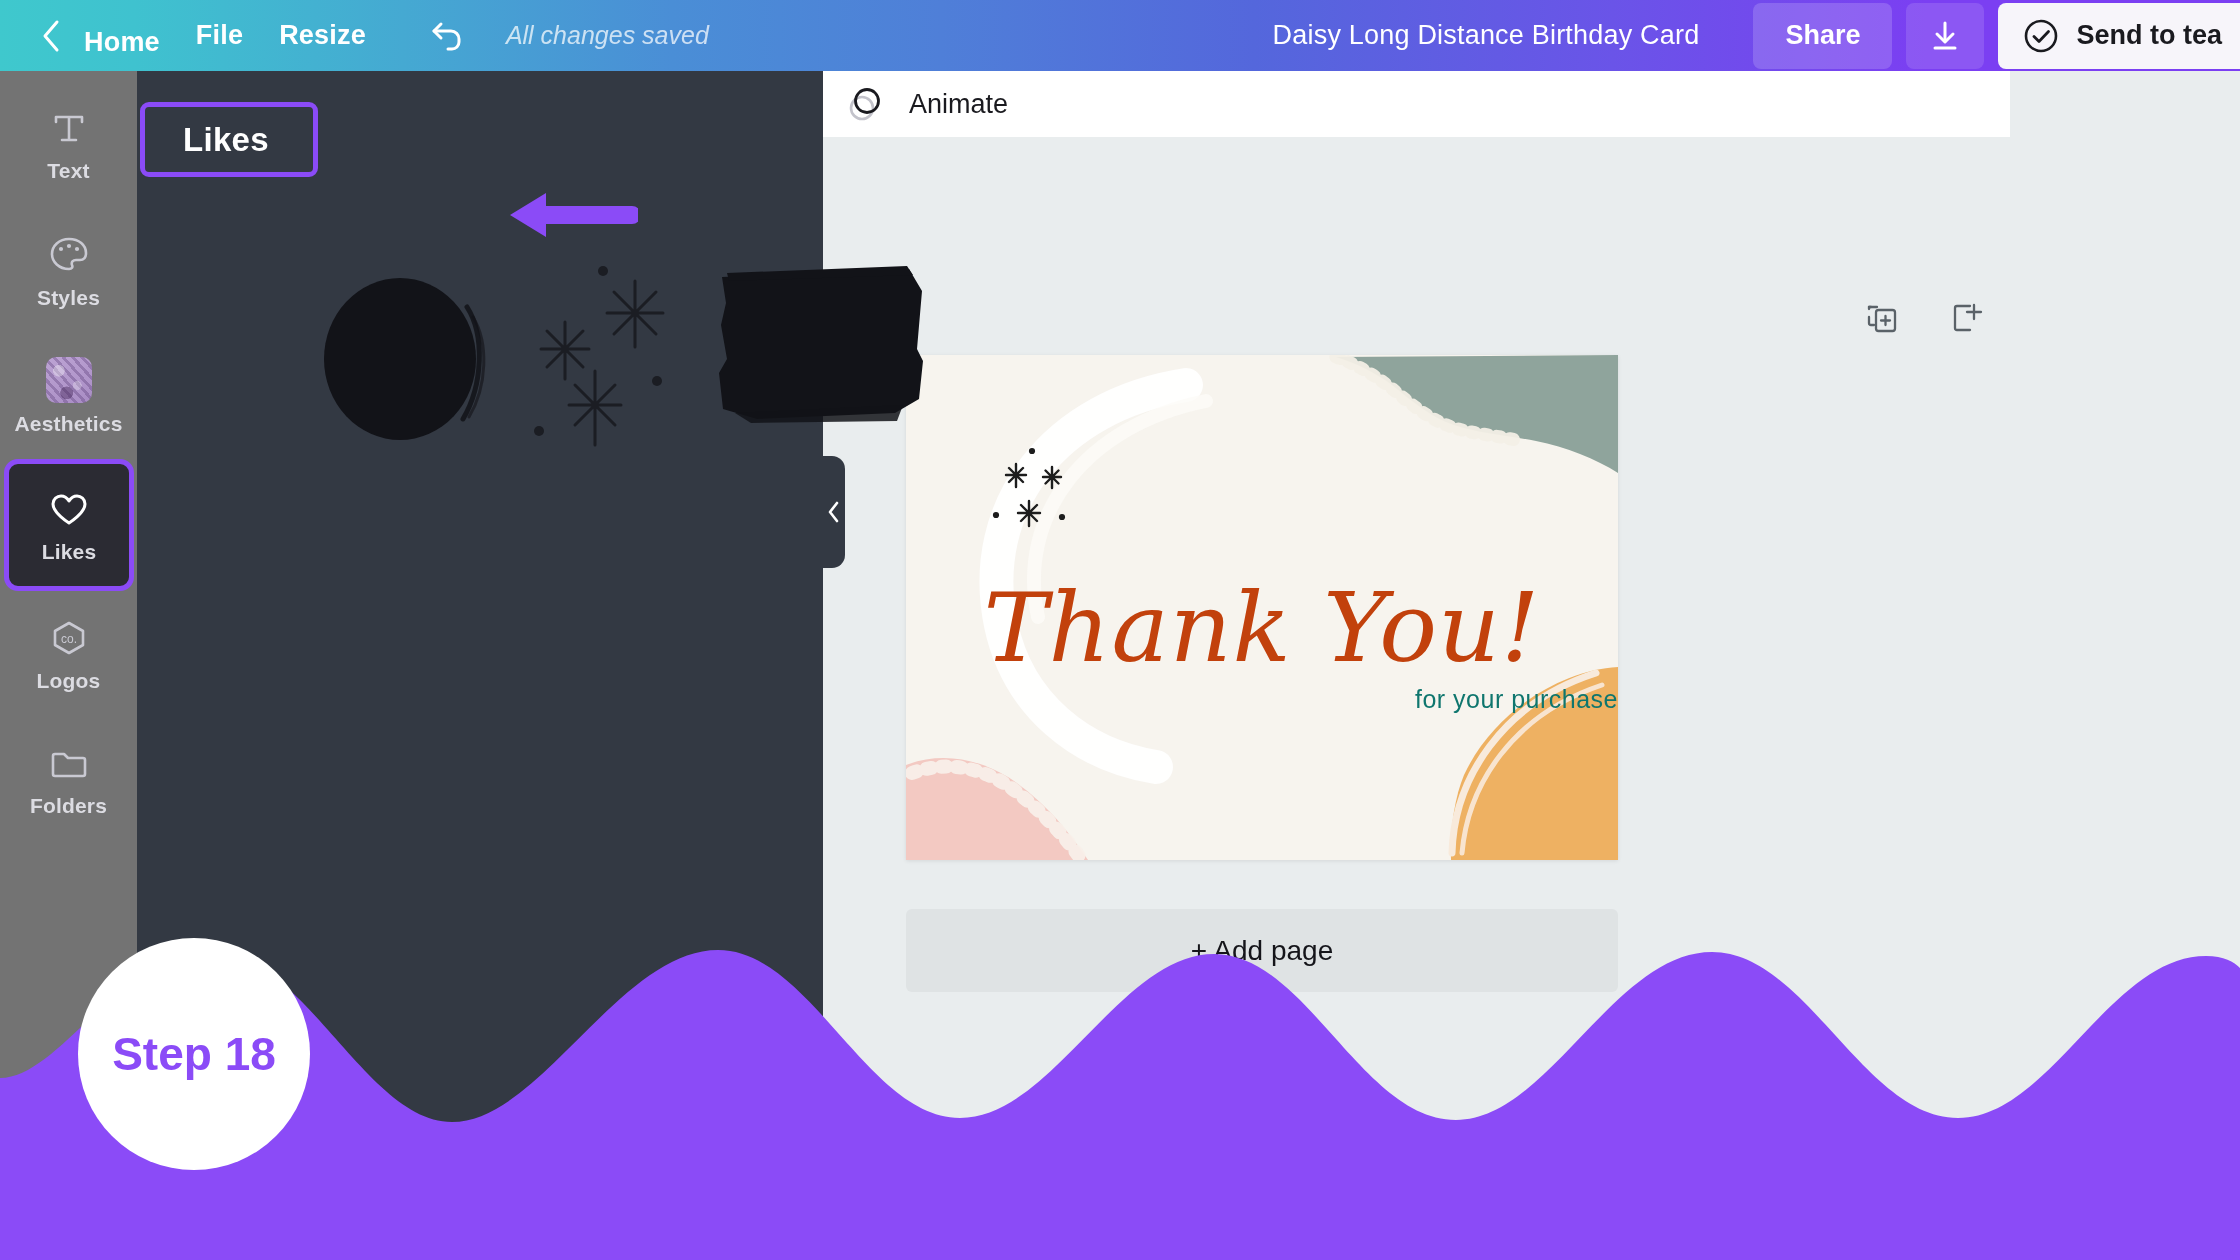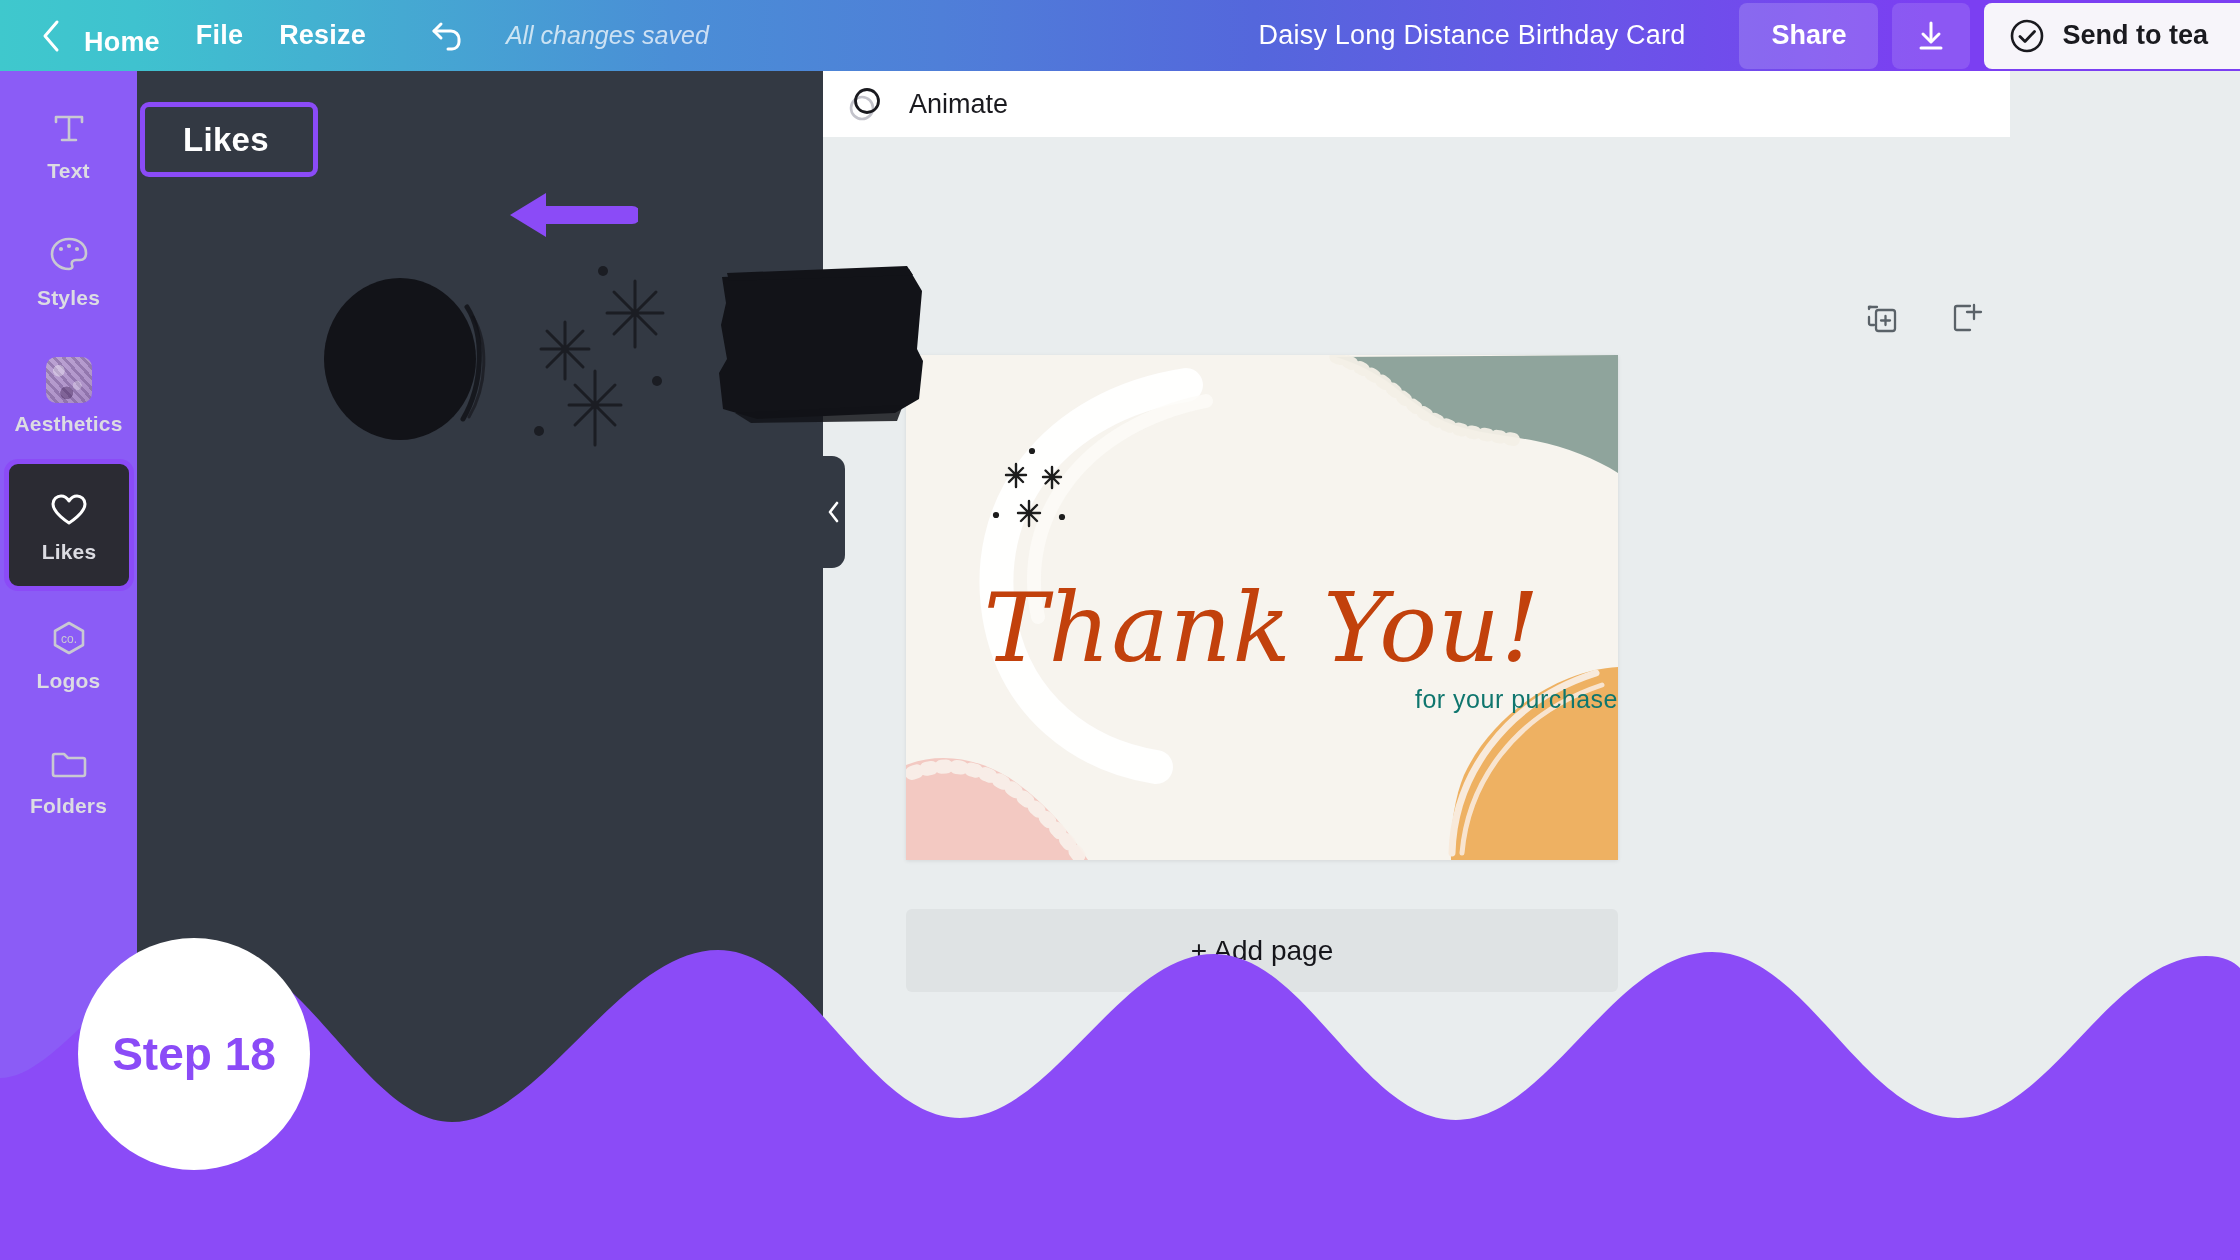--- a/index.html
+++ b/index.html
@@ -48,29 +48,29 @@
     padding: 0 32px; font-size: 27px; font-weight: bold; color: #fff;
     cursor: pointer; white-space: nowrap;
   }
   .tb-dl {
     margin-left: 14px; background: rgba(255,255,255,.13);
     border-radius: 8px; height: 66px; width: 78px;
     display: flex; align-items: center; justify-content: center; cursor: pointer;
   }
   .tb-send {
     margin-left: 14px; background: #f7f5fa; border-radius: 8px 0 0 8px;
-    height: 66px; display: flex; align-items: center; padding: 0 32px 0 24px;
+    height: 66px; display: flex; align-items: center; padding: 0 18px 0 24px;
     color: #1a1a1f; font-size: 27px; font-weight: bold; white-space: nowrap;
     cursor: pointer; gap: 16px;
   }
 
   
   .sidebar {
     position: absolute; top: 71px; left: 0; width: 137px; height: 1189px;
-    background: #8b5cf6; z-index: 12;
+    background: #737373; z-index: 12;
   }
   .side-item {
     width: 137px; height: 126px;
     display: flex; flex-direction: column; align-items: center; justify-content: center;
     gap: 9px; cursor: pointer; position: relative;
   }
   .side-item .lbl {
     font-size: 21px; color: #dcdce2; font-weight: bold; letter-spacing: .2px;
   }
   .side-item.active {

